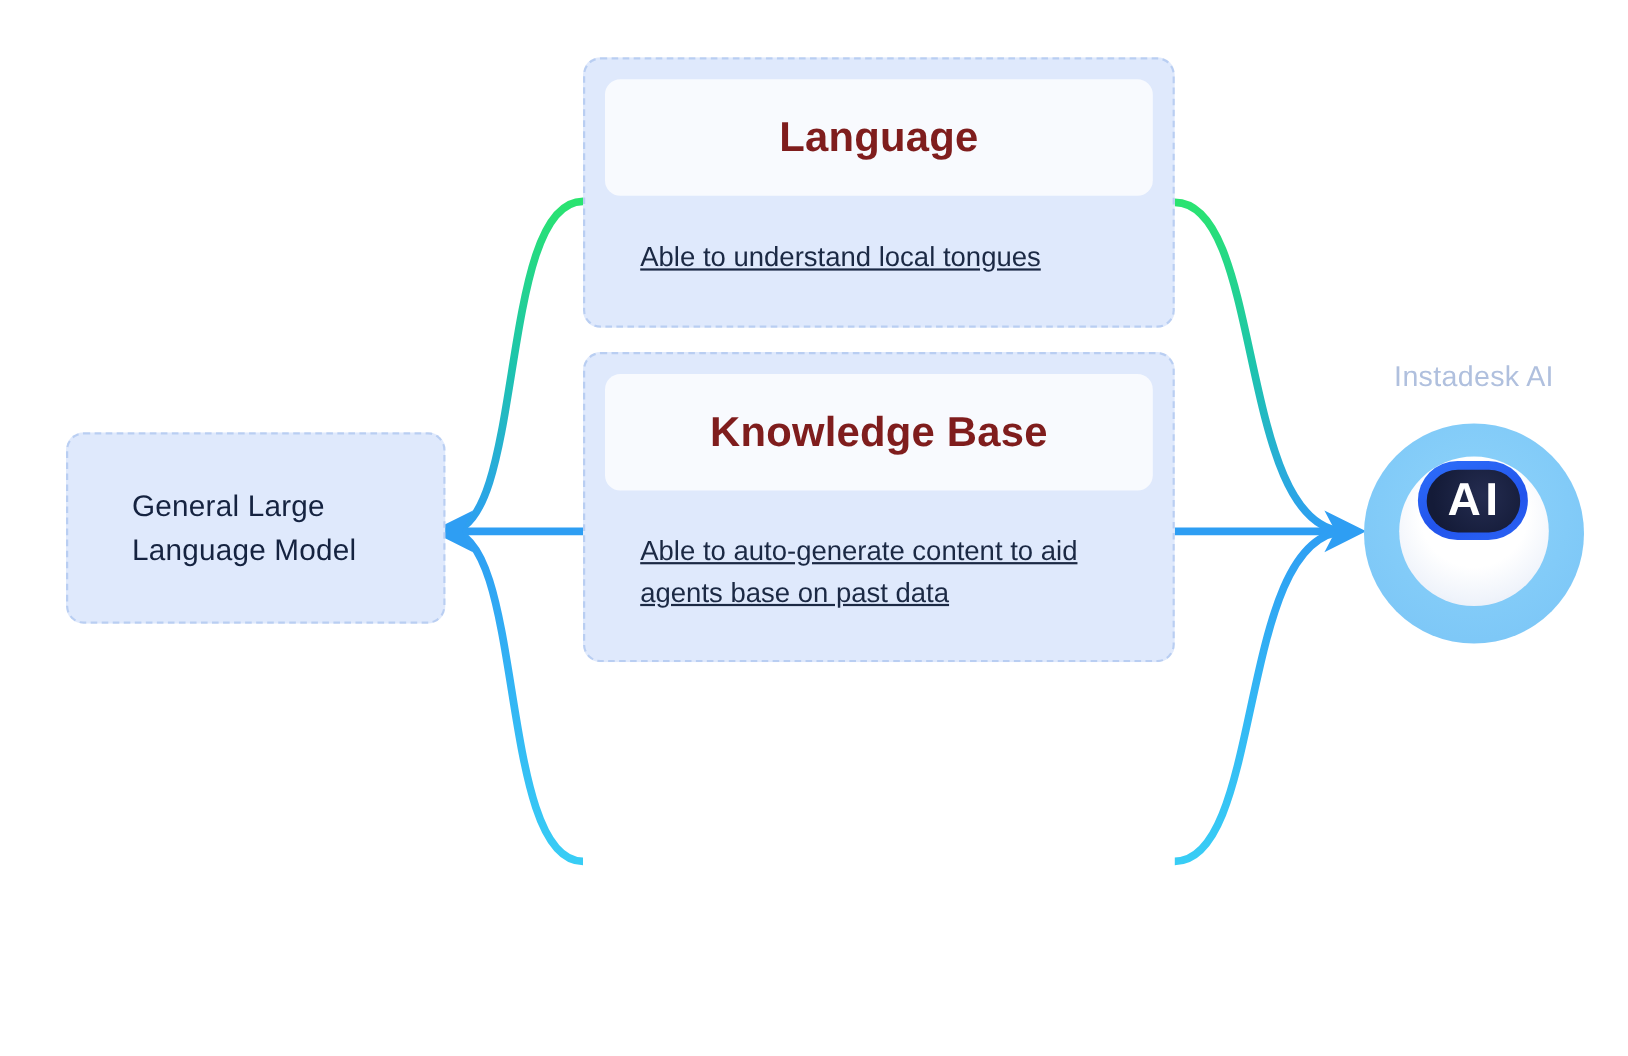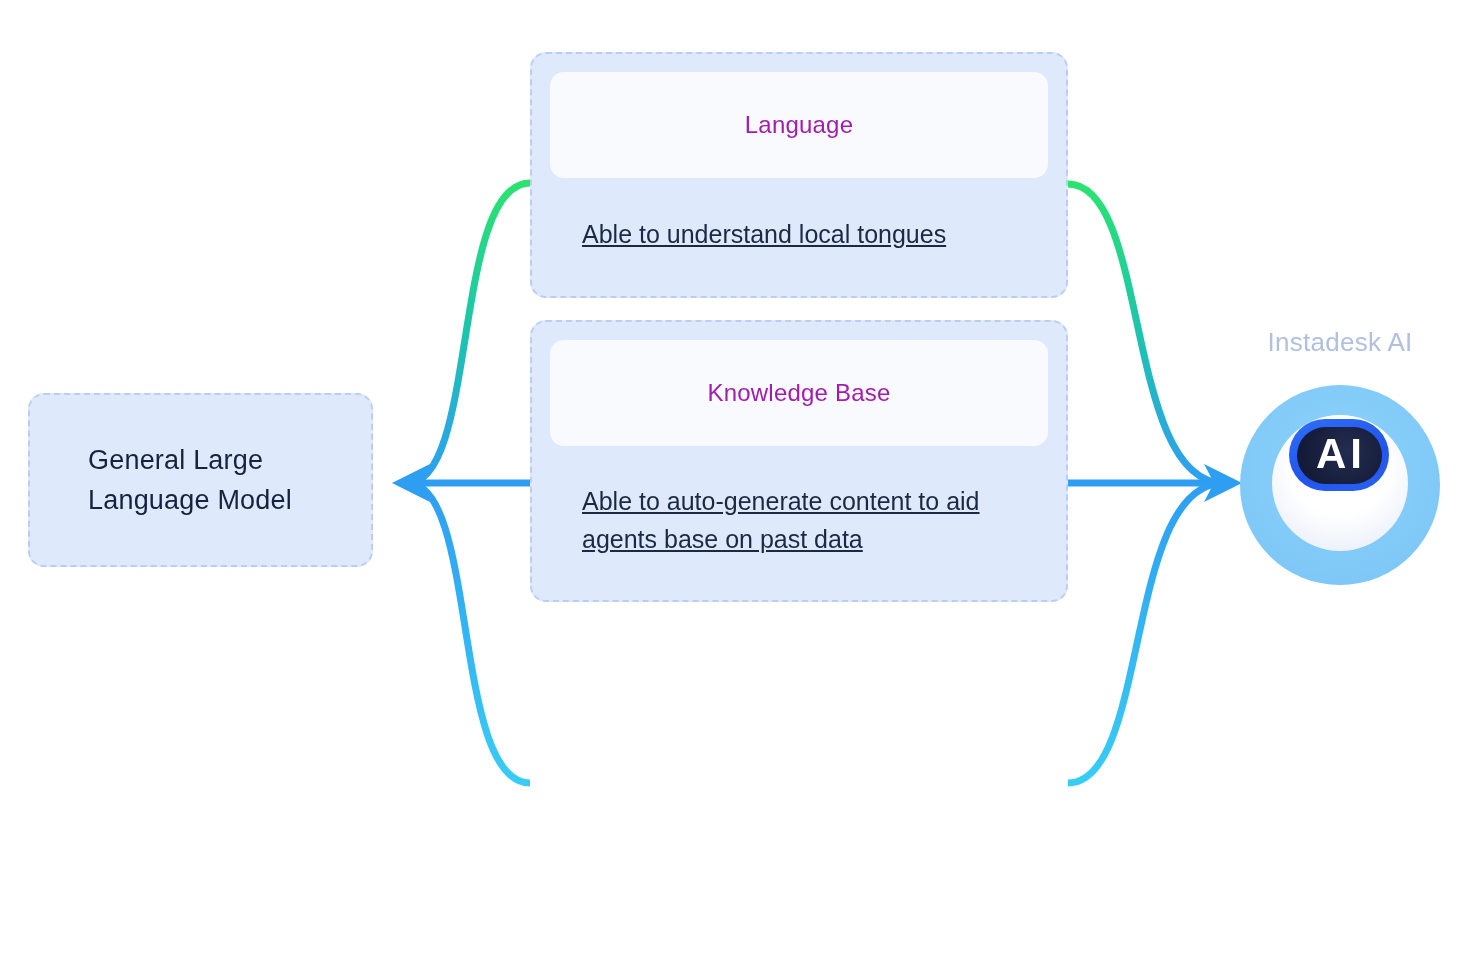--- a/index.html
+++ b/index.html
@@ -9,37 +9,37 @@
   }
   .canvas { position: absolute; inset: 0; width: 1480px; height: 960px; }
 
   svg.connectors { position: absolute; left: 0; top: 0; z-index: 0; }
 
   
   .card {
     position: absolute; box-sizing: border-box; z-index: 1;
     background: #dfe9fc; border: 2px dashed #b9cef2; border-radius: 16px;
   }
-  .source-card { left: 28px; top: 393px; width: 345px; height: 174px;
+  .source-card { left: 60px; top: 393px; width: 345px; height: 174px;
     display: flex; align-items: center; }
   .source-label {
     padding-left: 58px; font-size: 27px; line-height: 40px; color: #152340;
     white-space: pre-line; letter-spacing: .2px;
   }
 
   .cap-card { left: 530px; width: 538px; display: flex; flex-direction: column; }
   .cap-card.c1 { top: 52px;  height: 246px; }
   .cap-card.c2 { top: 320px; height: 282px; }
   .cap-card.c3 { top: 625px; height: 283px; }
   .cap-header {
     margin: 18px 18px 0 18px; height: 106px; border-radius: 14px;
     background: #f8fafe; display: flex; align-items: center; justify-content: center;
     flex: 0 0 auto;
   }
-  .cap-title { font-size: 24px; font-weight: 400; color: #a21caf; letter-spacing: .2px; }
+  .cap-title { font-size: 38px; font-weight: 700; color: #7f1d1d; letter-spacing: .2px; }
   .cap-desc {
     flex: 1 1 auto; display: flex; align-items: center;
     padding: 0 34px 6px 50px; font-size: 25px; line-height: 38px; color: #1b2944; text-decoration: underline;
   }
 
   
   .target-label {
     position: absolute; left: 1165px; top: 327px; width: 350px; z-index: 1;
     text-align: center; font-size: 26px; font-weight: 500; color: #b0c0de;
     letter-spacing: .3px;

